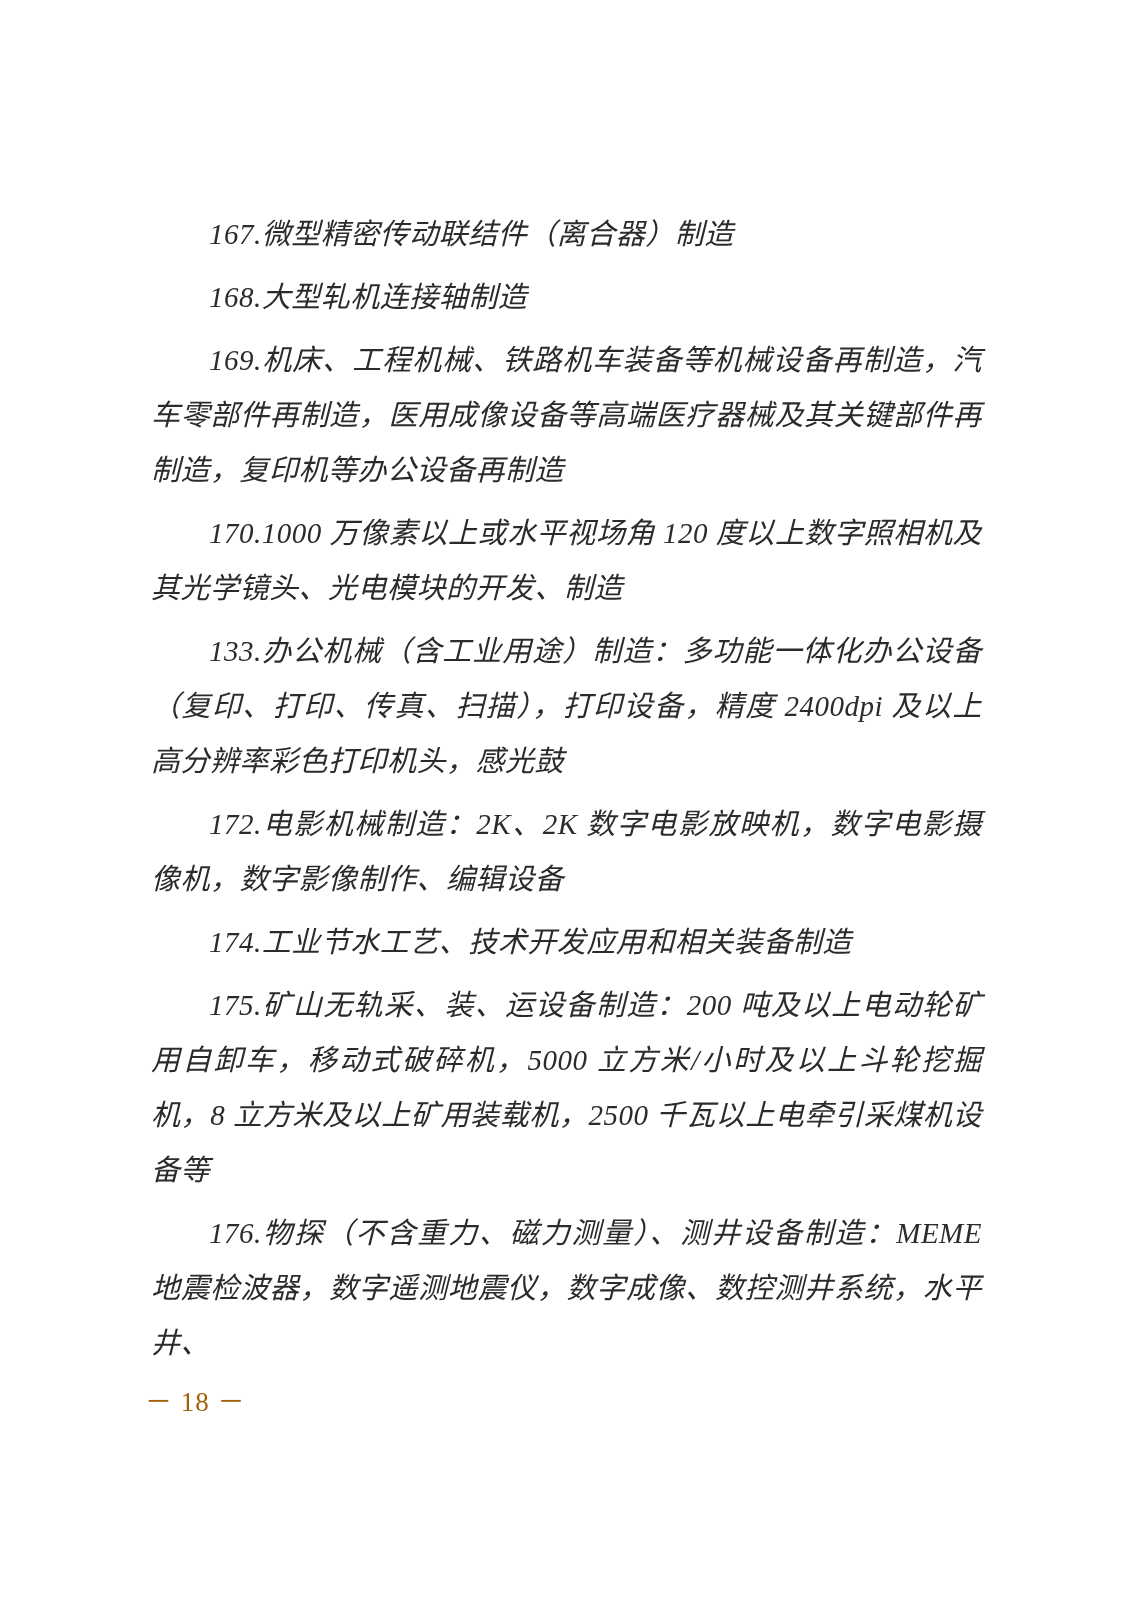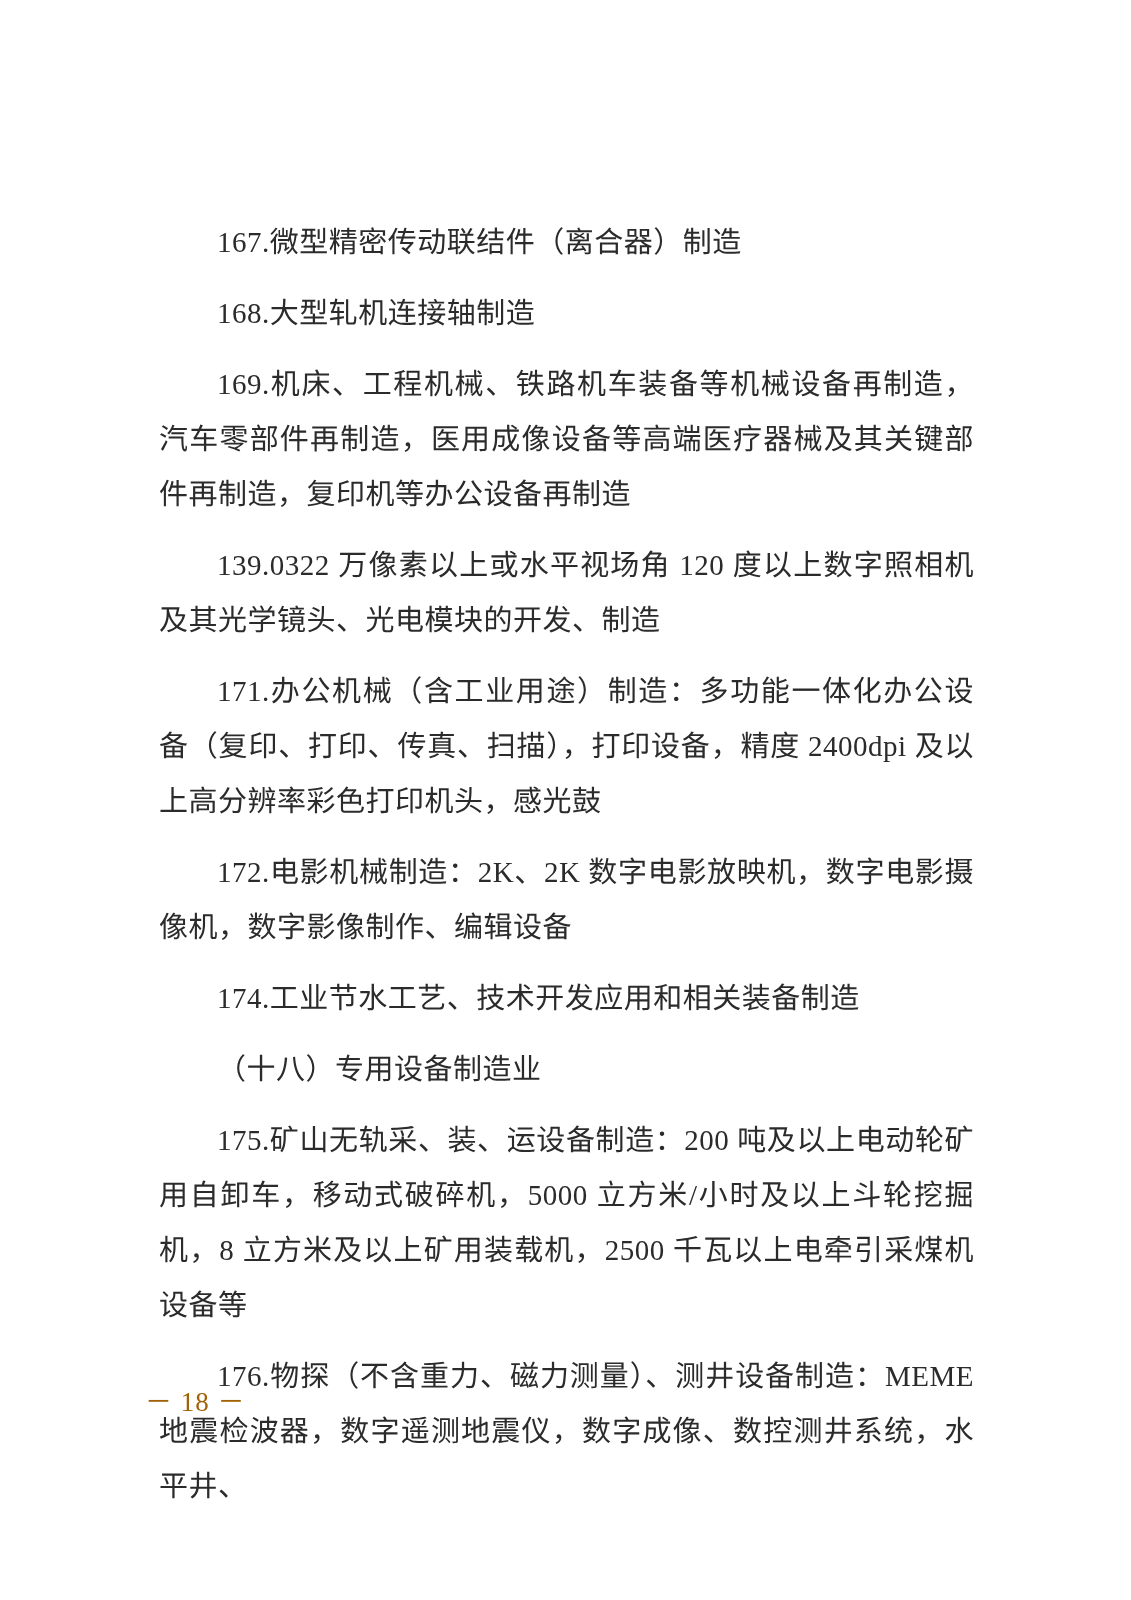--- a/index.html
+++ b/index.html
@@ -25,47 +25,47 @@
     left: 143px;
     top: 199px;
     width: 847px;
     font-size: 29px;
     line-height: 55px;
     text-align: justify;
     text-justify: inter-ideograph;
     letter-spacing: 0.5px;
   }
   .para {
-    margin: 16px;
+    margin: 8px;
     padding: 0;
     text-indent: 2em;
+    font-style: italic;
   }
   .page-footer {
     position: absolute;
     left: 145px;
     top: 1382px;
     font-size: 27px;
     line-height: 40px;
     letter-spacing: 1px;
     color: #a16207;
   }
 </style>
 </head>
 <body>
 
 <div class="page">
 
   <div class="text-block">
     <p class="para">167.微型精密传动联结件（离合器）制造</p>
     <p class="para">168.大型轧机连接轴制造</p>
     <p class="para">169.机床、工程机械、铁路机车装备等机械设备再制造，汽车零部件再制造，医用成像设备等高端医疗器械及其关键部件再制造，复印机等办公设备再制造</p>
-    <p class="para">139.0322 万像素以上或水平视场角 120 度以上数字照相机及其光学镜头、光电模块的开发、制造</p>
-    <p class="para">171.办公机械（含工业用途）制造：多功能一体化办公设备（复印、打印、传真、扫描），打印设备，精度 2400dpi 及以上高分辨率彩色打印机头，感光鼓</p>
+    <p class="para">170.1000 万像素以上或水平视场角 120 度以上数字照相机及其光学镜头、光电模块的开发、制造</p>
+    <p class="para">133.办公机械（含工业用途）制造：多功能一体化办公设备（复印、打印、传真、扫描），打印设备，精度 2400dpi 及以上高分辨率彩色打印机头，感光鼓</p>
     <p class="para">172.电影机械制造：2K、2K 数字电影放映机，数字电影摄像机，数字影像制作、编辑设备</p>
     <p class="para">174.工业节水工艺、技术开发应用和相关装备制造</p>
-    <p class="para">（十八）专用设备制造业</p>
     <p class="para">175.矿山无轨采、装、运设备制造：200 吨及以上电动轮矿用自卸车，移动式破碎机，5000 立方米/小时及以上斗轮挖掘机，8 立方米及以上矿用装载机，2500 千瓦以上电牵引采煤机设备等</p>
     <p class="para">176.物探（不含重力、磁力测量）、测井设备制造：MEME 地震检波器，数字遥测地震仪，数字成像、数控测井系统，水平井、</p>
   </div>
 
   <div class="page-footer">－ 18 －</div>
 
 </div>
 
 </body></html>

